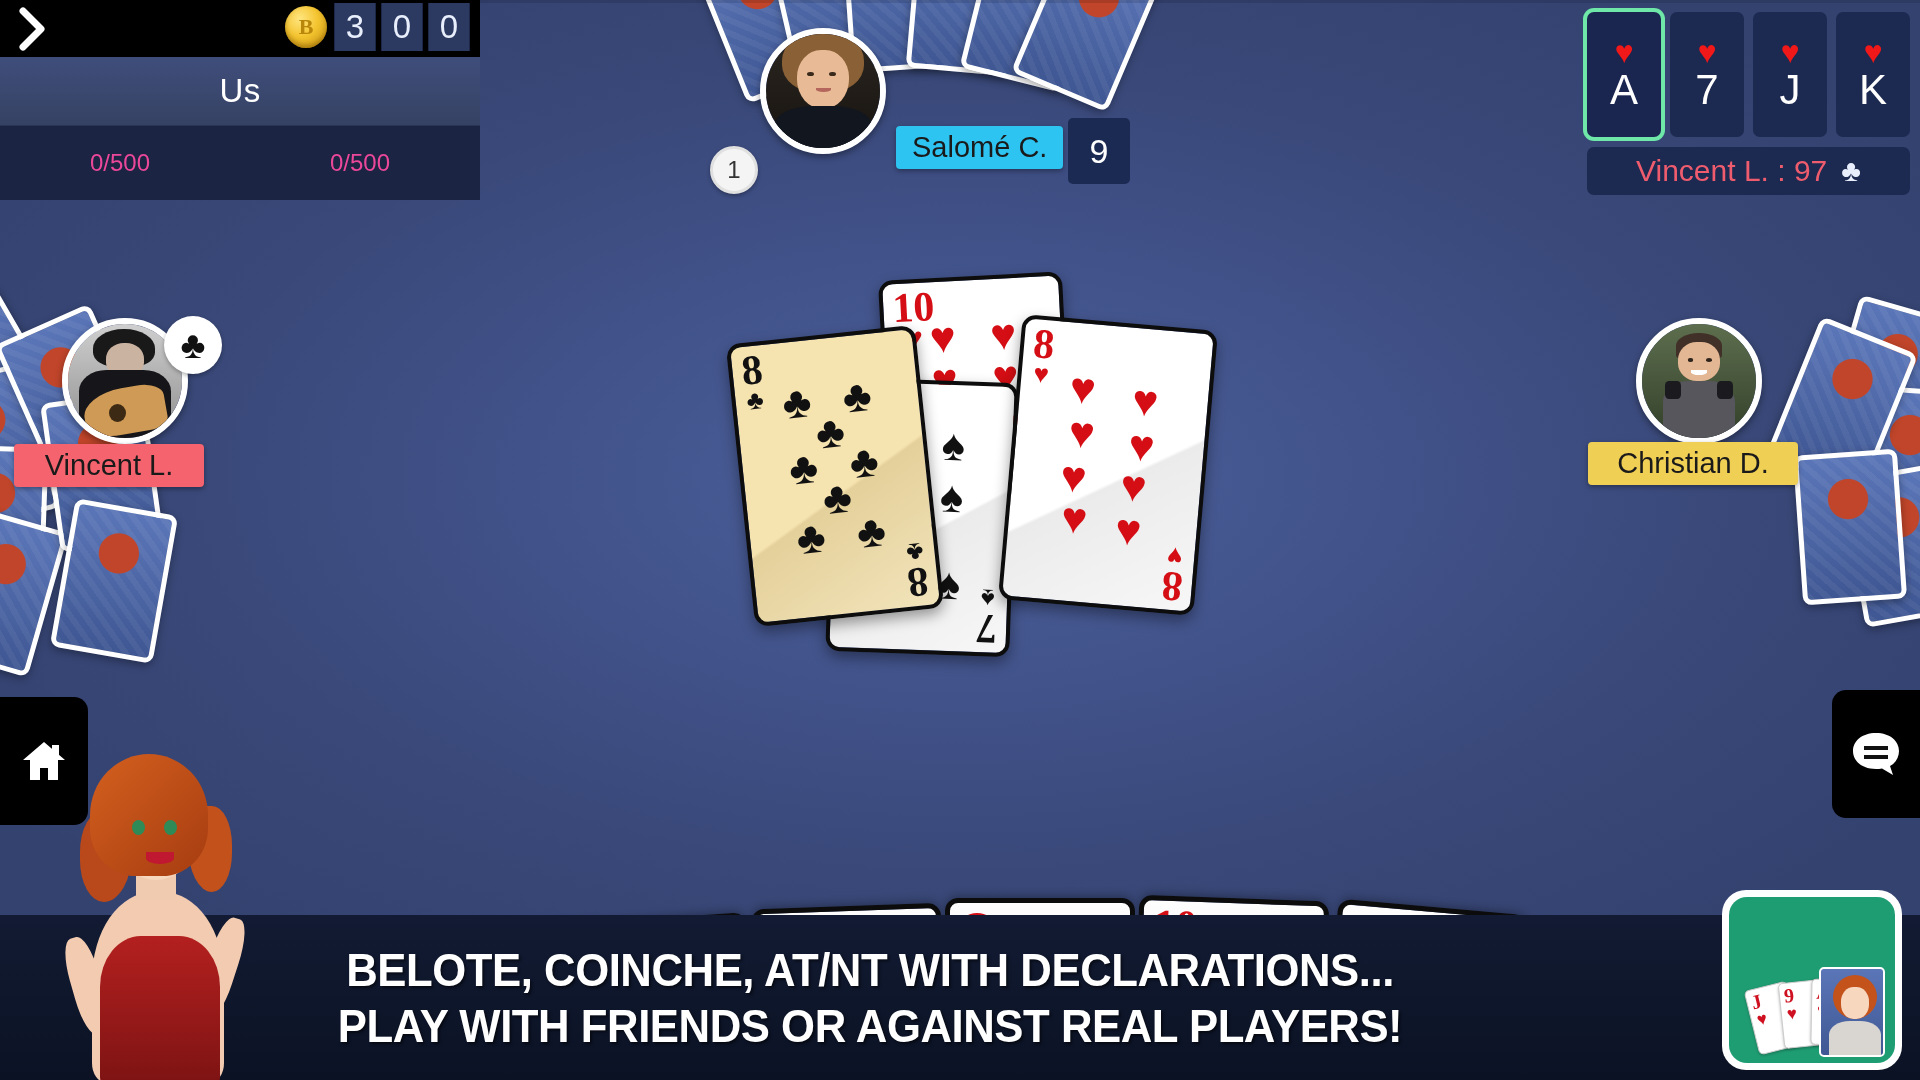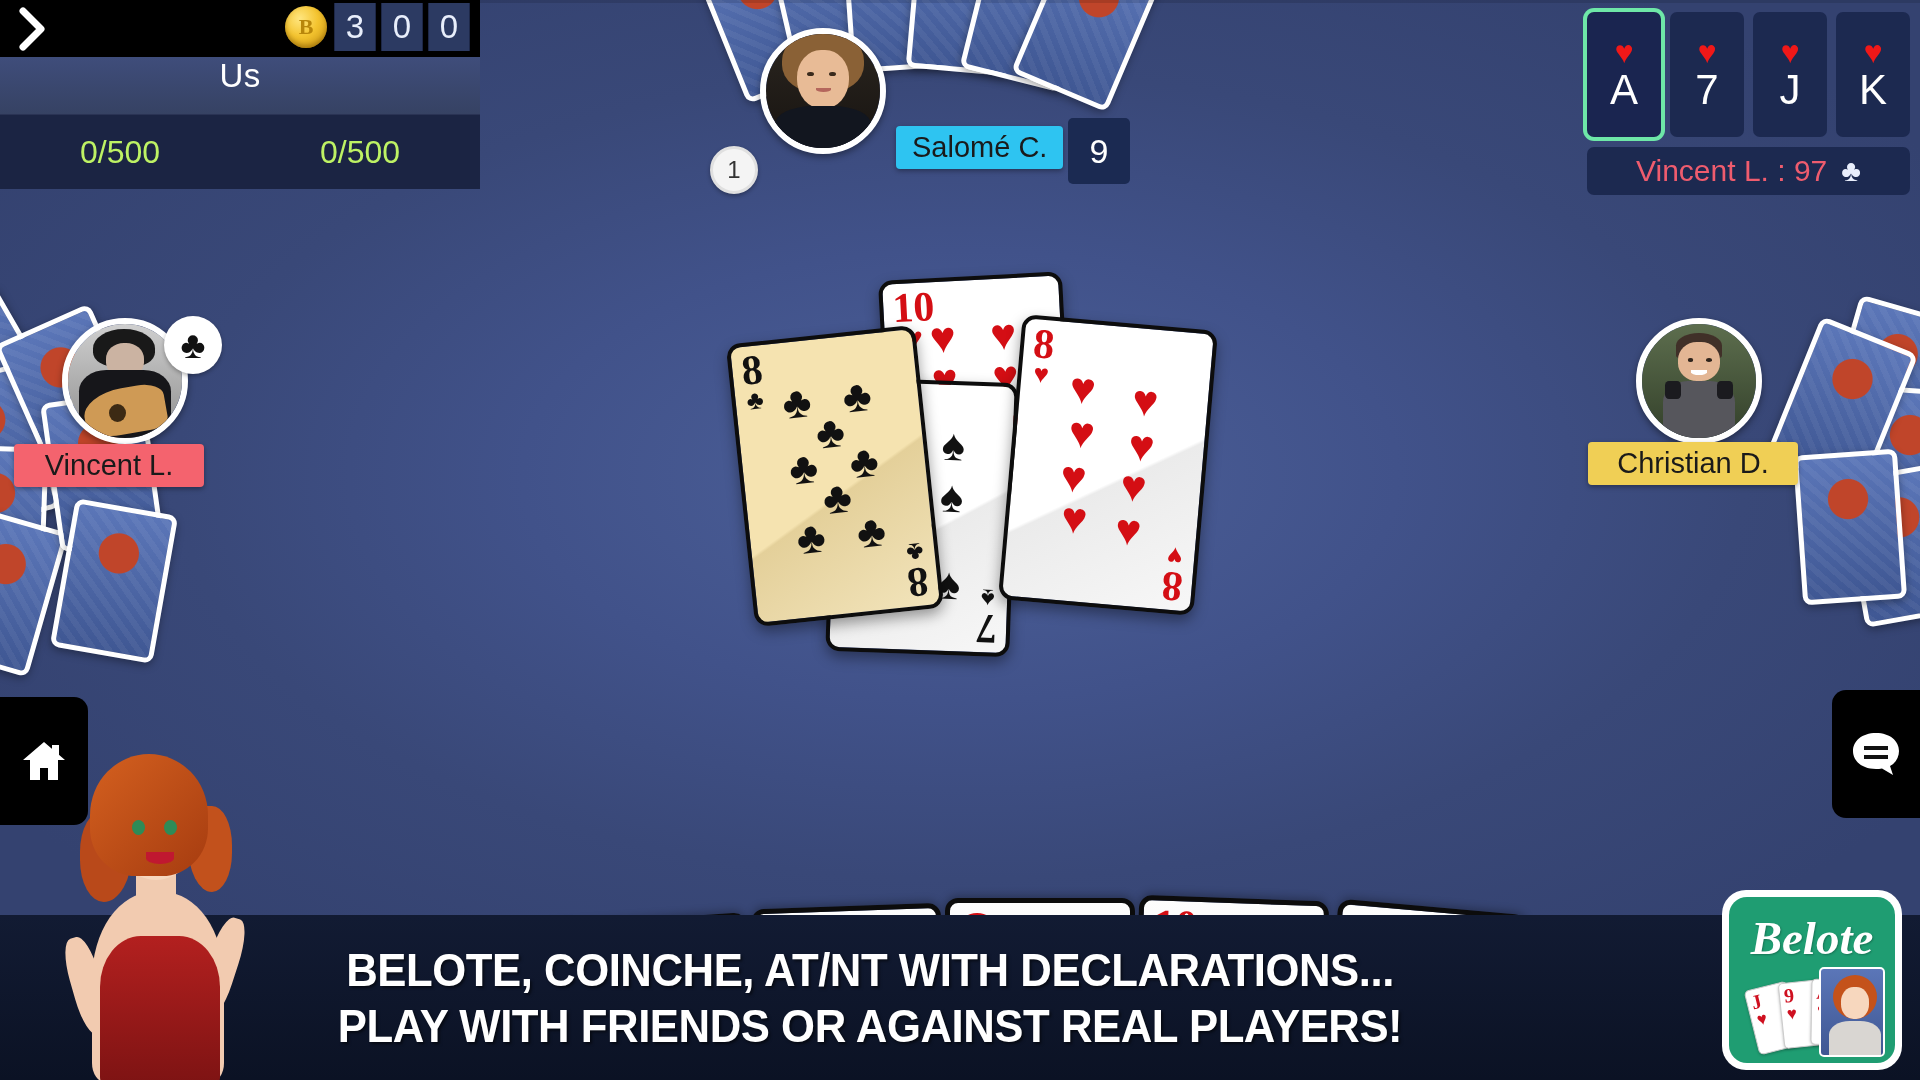--- a/index.html
+++ b/index.html
@@ -47,34 +47,33 @@
     margin-right:2px;
   }
   .digit{
     width:42px;height:48px;background:#2c3a62;
     display:flex;align-items:center;justify-content:center;
     color:#e8eefb; font-size:33px; font-weight:400;
     border-left:1px solid #1d2747; border-right:1px solid #1d2747;
     font-family:"Liberation Sans", sans-serif;
   }
   .sp-teams{
-    height:58px; background:linear-gradient(#3f4d7b,#364263);
+    height:69px; background:linear-gradient(#3f4d7b,#364263);
     display:flex; align-items:center;
     border-bottom:1px solid #2a3354;
-    flex-direction:column;
   }
   .sp-teams > div{
     flex:1; text-align:center; color:#fff; font-size:33px; font-weight:400;
     letter-spacing:.3px;
   }
   .sp-scores{
     height:74px; background:#1b2443; display:flex; align-items:center;
   }
   .sp-scores > div{
-    flex:1; text-align:center; color:#bef264; font-size:32px;
+    flex:1; text-align:center; color:#ec4899; font-size:24px;
   }
 
   
   #bidpanel{ position:absolute; right:10px; top:12px; z-index:40; }
   .bidcards{ display:flex; gap:9px; }
   .bidcard{
     width:74px;height:125px;border-radius:7px;
     background:#1c2950;
     display:flex;flex-direction:column;align-items:center;justify-content:center;
     gap:2px; cursor:pointer;
@@ -547,21 +546,20 @@
 
 <div id="banner">
   <div id="bannertext">
     <div>BELOTE, COINCHE, AT/NT WITH DECLARATIONS...</div>
     <div>PLAY WITH FRIENDS OR AGAINST REAL PLAYERS!</div>
   </div>
 </div>
 
 <div id="logo">
   <div class="logo-in">
-    <div class="logo-word">Belote</div>
     <div class="lc" style="left:22px;bottom:12px;transform:rotate(-14deg);">
       <span>J</span>
       <em>♥</em>
     </div>
     <div class="lc" style="left:52px;bottom:16px;transform:rotate(-6deg);">
       <span>9</span>
       <em>♥</em>
     </div>
     <div class="lc" style="left:82px;bottom:18px;transform:rotate(1deg);">
       <span>A</span>

